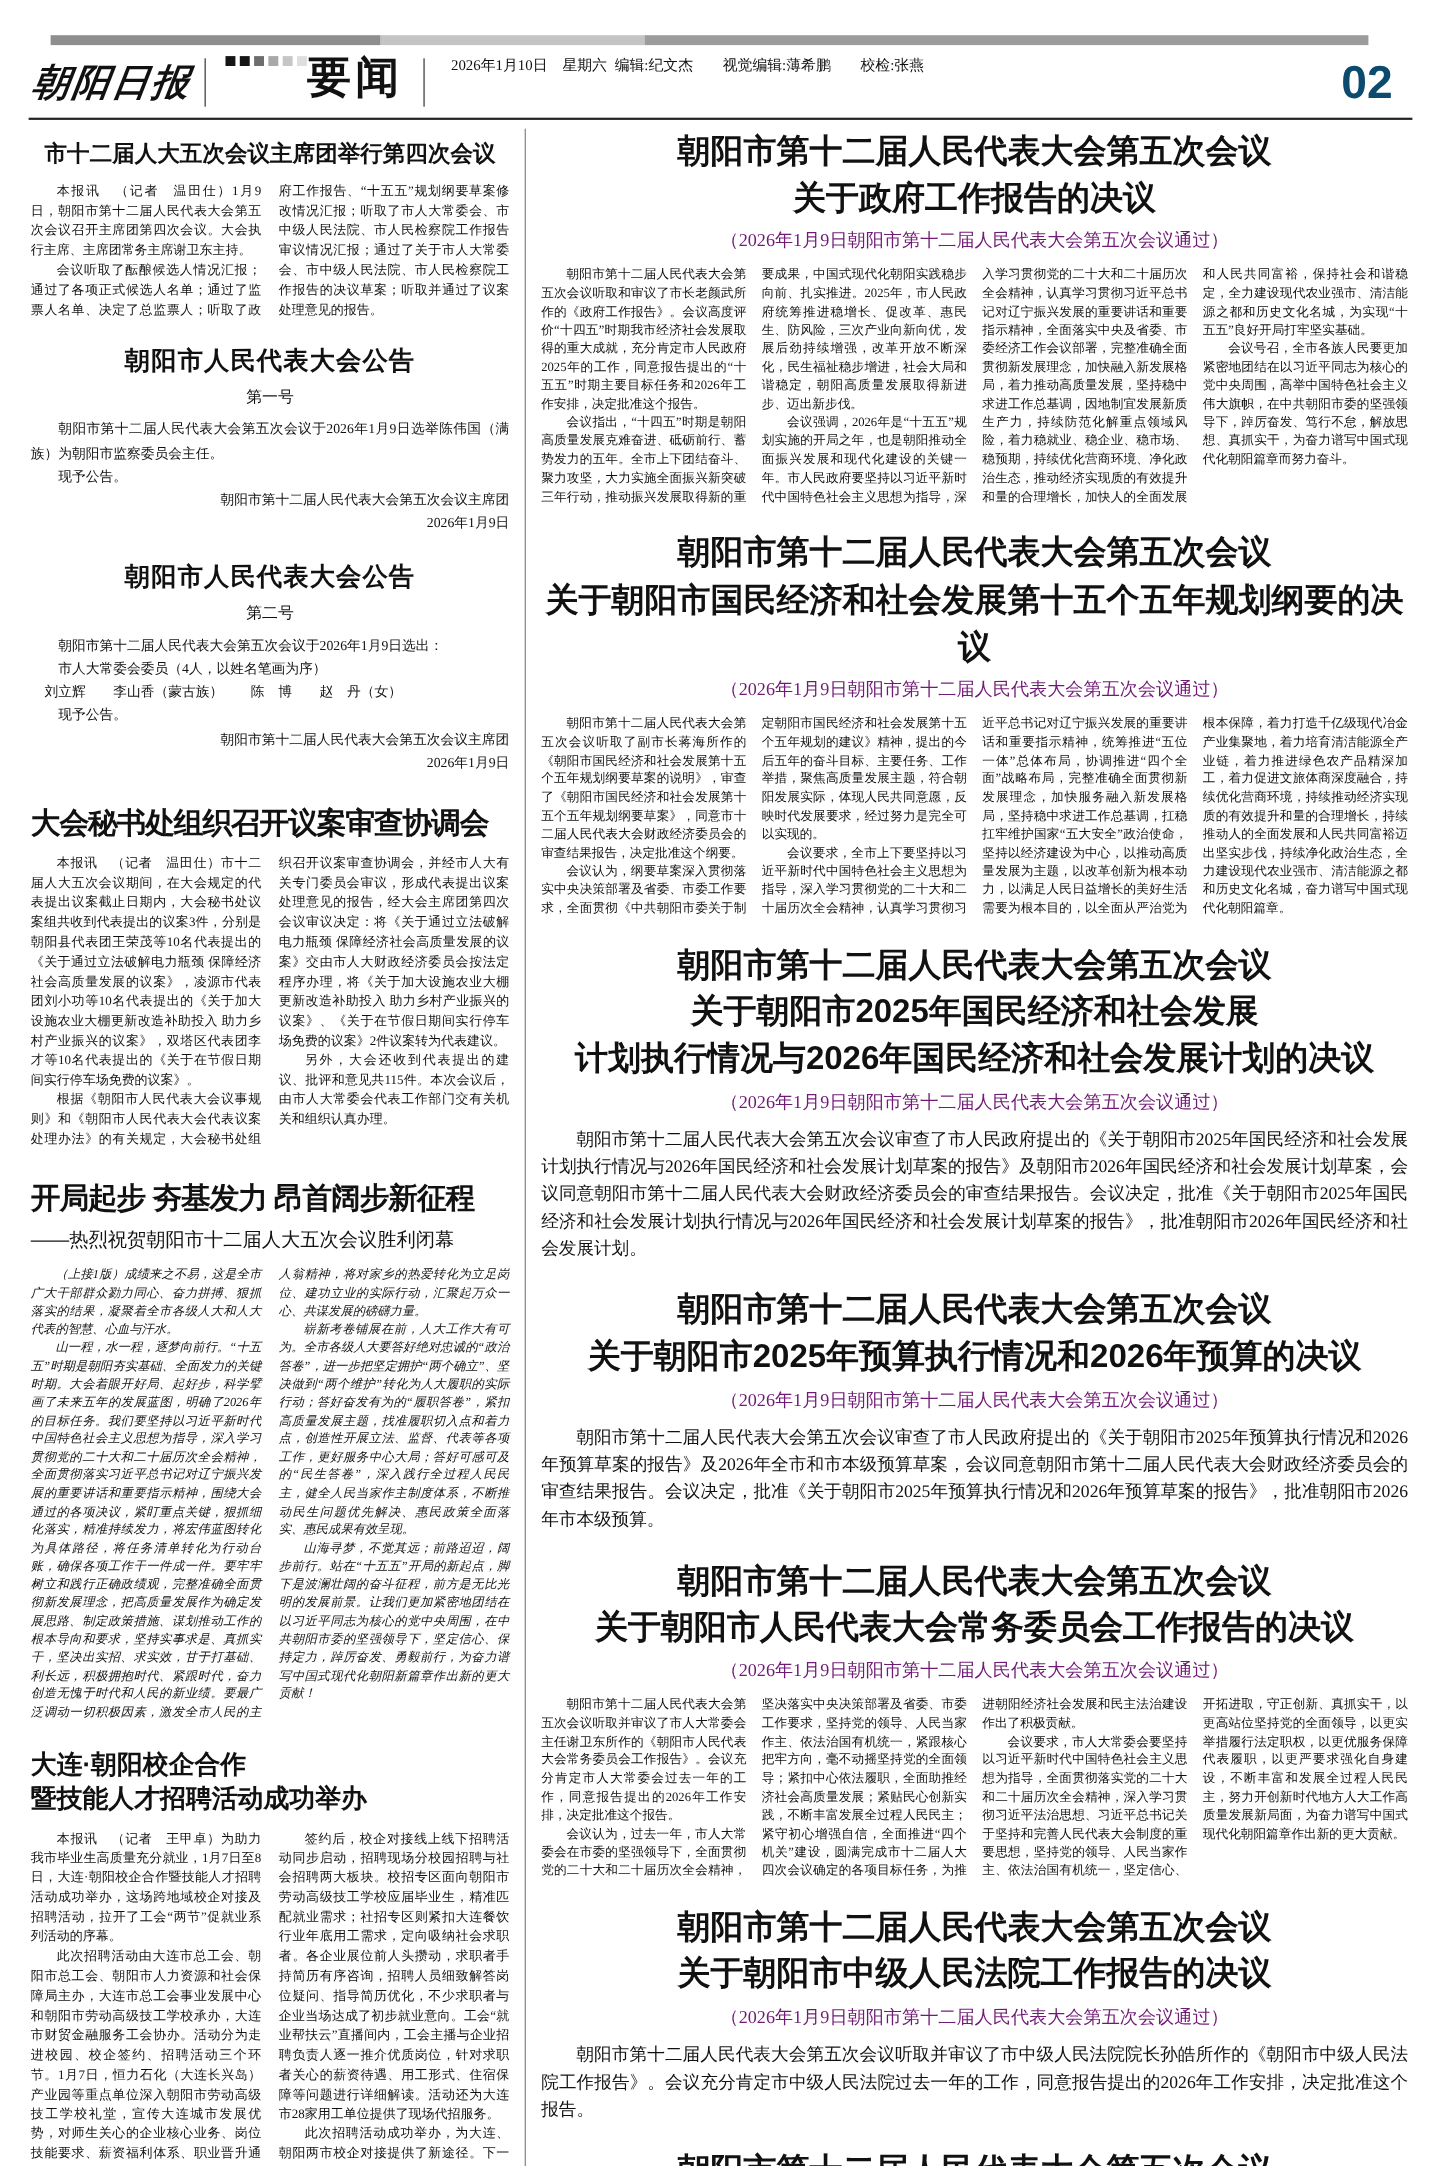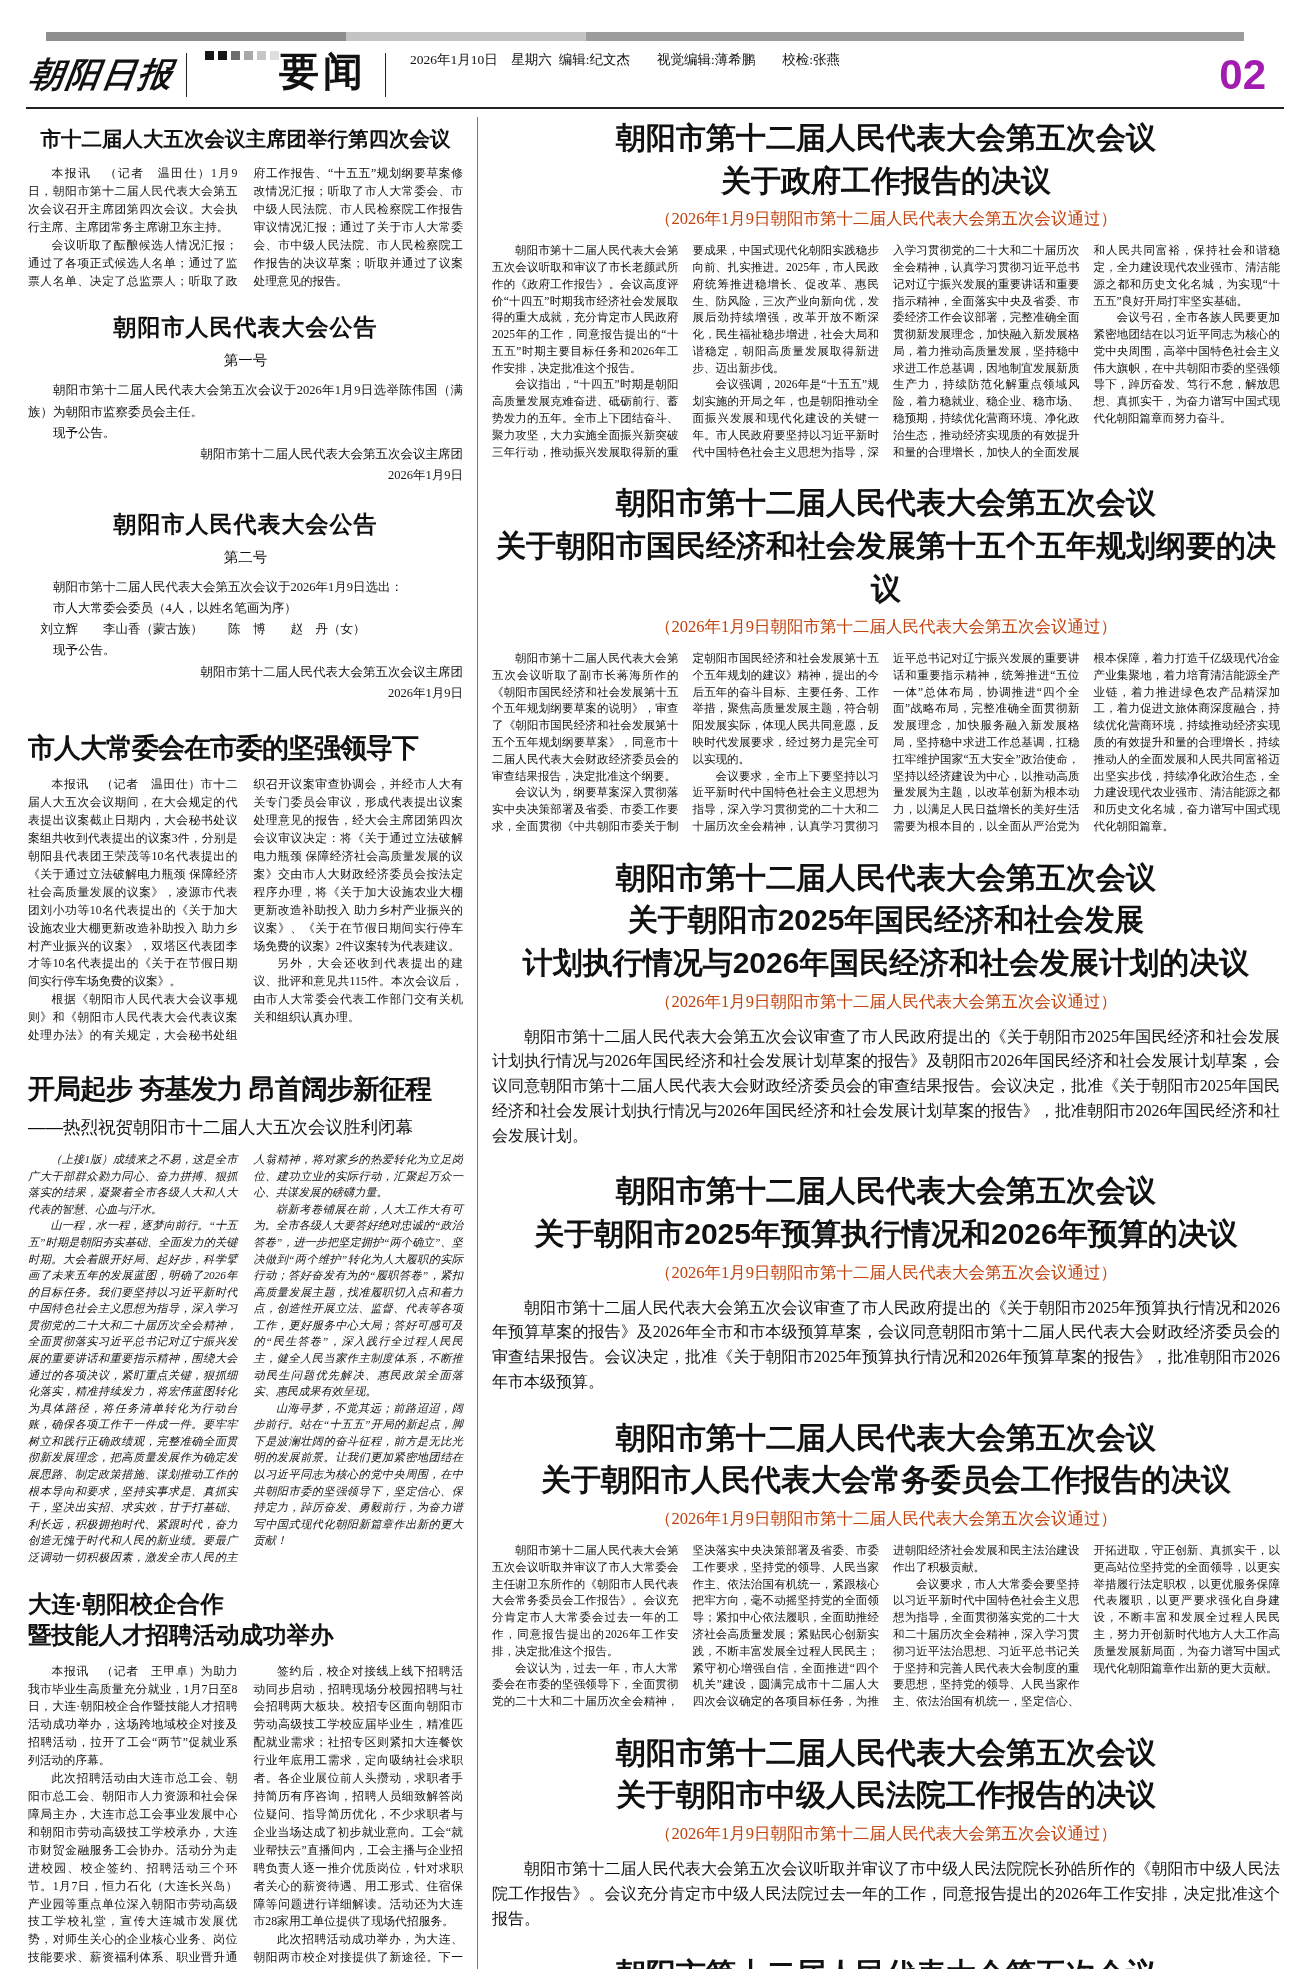--- a/index.html
+++ b/index.html
@@ -22,21 +22,21 @@
     font-size:34px; letter-spacing:2px; transform:skewX(-8deg);
   }
   .hdiv { width:1px; background:#222; margin:2px 10px; }
   .section-block { display:flex; flex-direction:row; justify-content:center; padding:0 8px; }
   .squares { display:flex; gap:4px; margin-bottom:4px; }
   .squares span { width:9px; height:9px; display:inline-block; }
   .sq1{background:#151515}.sq2{background:#151515}.sq3{background:#6e6e6e}
   .sq4{background:#a8a8a8}.sq5{background:#c6c6c6}.sq6{background:#dedede}
   .section-name { font-family:"Liberation Sans","DejaVu Sans",sans-serif; font-weight:900; font-size:40px; line-height:1.0; letter-spacing:4px; }
   .dateblock { display:flex; flex-direction:row; justify-content:center; gap:7px; font-size:13.5px; padding-left:14px; }
-  .pageno { margin-left:auto; font-family:"Liberation Sans","DejaVu Sans",sans-serif; font-weight:bold; font-size:42px; color:#a21caf; align-self:flex-start; padding-right:14px; }
+  .pageno { margin-left:auto; font-family:"Liberation Sans","DejaVu Sans",sans-serif; font-weight:bold; font-size:42px; color:#0c4a6e; align-self:flex-start; padding-right:14px; }
   
   .main { display:flex; margin-top:8px; }
   .leftcol { width:452px; padding:4px 14px 0 2px; border-right:1px solid #777; }
   .rightcol { flex:1; padding:0 4px 0 14px; }
   
   .ltitle1 { font-family:"Liberation Sans","DejaVu Sans",sans-serif; font-weight:900; font-size:20.5px; text-align:center; letter-spacing:0px; margin:4px 0 12px; }
   .lbody { column-count:2; column-gap:16px; text-align:justify; font-size:11.8px; line-height:1.52; }
   .lbody p, .fullp p { text-indent:2em; }
   .notice { margin-top:22px; }
   .ntitle { font-family:"Liberation Sans","DejaVu Sans",sans-serif; font-weight:900; font-size:23px; text-align:center; letter-spacing:1px; }
@@ -47,21 +47,21 @@
   .sig { text-align:right; font-size:12.5px; line-height:1.7; }
   .bigtitle { font-family:"Liberation Sans","DejaVu Sans",sans-serif; font-weight:900; font-size:27px; letter-spacing:-1px; margin:26px 0 10px; }
   .subtitle { font-family:"Liberation Sans","DejaVu Sans",sans-serif; font-weight:400; font-size:17.5px; margin:-2px 0 12px; }
   .ed-body { column-count:2; column-gap:16px; text-align:justify; font-size:11.2px; line-height:1.48; font-style:italic; }
   .ed-body p { text-indent:2em; }
   .a3title { font-family:"Liberation Sans","DejaVu Sans",sans-serif; font-weight:900; font-size:23.5px; line-height:1.3; margin-top:24px; }
   .a3title + .a3title { margin-top:0; margin-bottom:12px; }
   
   .decision { margin-bottom:22px; }
   .dtitle { font-family:"Liberation Sans","DejaVu Sans",sans-serif; font-weight:900; text-align:center; font-size:30px; line-height:1.42; letter-spacing:0px; }
-  .ddate { text-align:center; font-size:16.5px; margin:6px 0 12px; color:#c2410c; }
+  .ddate { text-align:center; font-size:16.5px; margin:6px 0 12px; color:#701a75; }
   .dbody4 { column-count:4; column-gap:14px; text-align:justify; font-size:11.5px; line-height:1.46; }
   .dbody4 p { text-indent:2em; }
   .fullp { text-align:justify; font-size:16px; line-height:1.55; }
 </style>
 </head>
 <body>
 
 <div class="page">
 
   <div class="topbars">
@@ -122,21 +122,21 @@
           <p>朝阳市第十二届人民代表大会第五次会议于2026年1月9日选出：</p>
           <p>市人大常委会委员（4人，以姓名笔画为序）</p>
           <p class="names">刘立辉　　李山香（蒙古族）　　陈　博　　赵　丹（女）</p>
           <p>现予公告。</p>
         </div>
         <div class="sig">朝阳市第十二届人民代表大会第五次会议主席团</div>
         <div class="sig">2026年1月9日</div>
       </div>
 
       <div>
-        <h2 class="bigtitle">市人大常委会在市委的坚强领导下</h2>
+        <h2 class="bigtitle">大会秘书处组织召开议案审查协调会</h2>
         <div class="lbody">
           <p>本报讯　（记者　温田仕）市十二届人大五次会议期间，在大会规定的代表提出议案截止日期内，大会秘书处议案组共收到代表提出的议案3件，分别是朝阳县代表团王荣茂等10名代表提出的《关于通过立法破解电力瓶颈 保障经济社会高质量发展的议案》，凌源市代表团刘小功等10名代表提出的《关于加大设施农业大棚更新改造补助投入 助力乡村产业振兴的议案》，双塔区代表团李才等10名代表提出的《关于在节假日期间实行停车场免费的议案》。</p>
           <p>根据《朝阳市人民代表大会议事规则》和《朝阳市人民代表大会代表议案处理办法》的有关规定，大会秘书处组织召开议案审查协调会，并经市人大有关专门委员会审议，形成代表提出议案处理意见的报告，经大会主席团第四次会议审议决定：将《关于通过立法破解电力瓶颈 保障经济社会高质量发展的议案》交由市人大财政经济委员会按法定程序办理，将《关于加大设施农业大棚更新改造补助投入 助力乡村产业振兴的议案》、《关于在节假日期间实行停车场免费的议案》2件议案转为代表建议。</p>
           <p>另外，大会还收到代表提出的建议、批评和意见共115件。本次会议后，由市人大常委会代表工作部门交有关机关和组织认真办理。</p>
         </div>
       </div>
 
       <div>
         <h2 class="bigtitle">开局起步 夯基发力 昂首阔步新征程</h2>
         <div class="subtitle">——热烈祝贺朝阳市十二届人大五次会议胜利闭幕</div>

